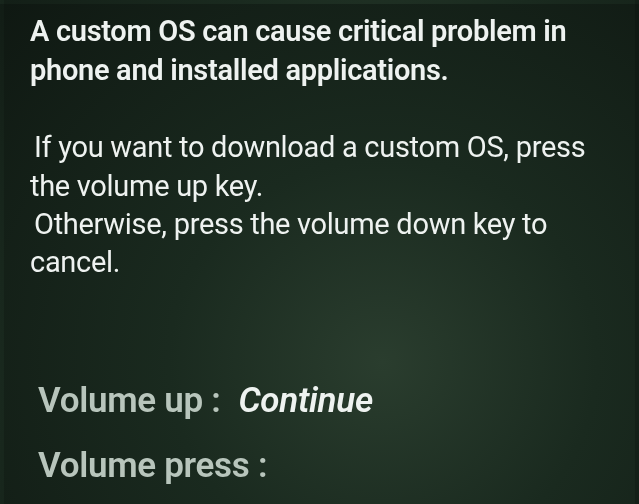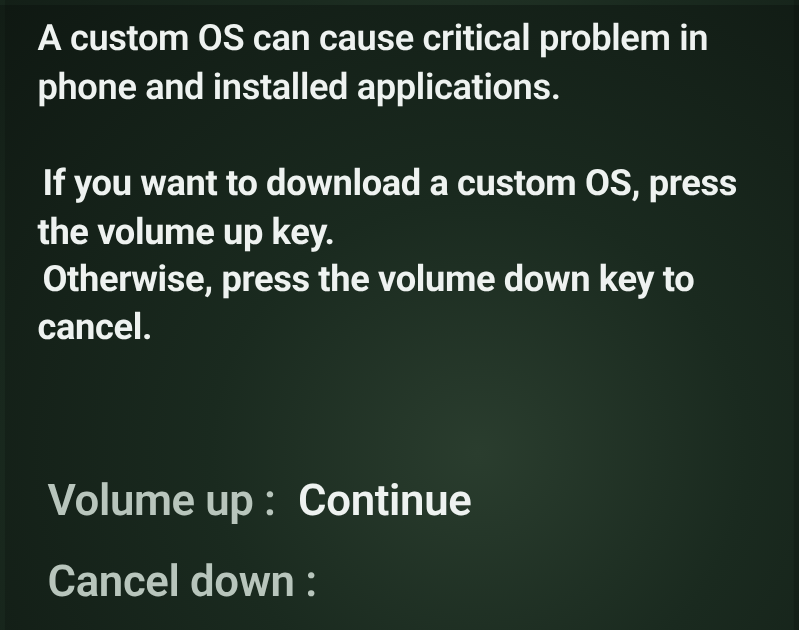--- a/index.html
+++ b/index.html
@@ -20,21 +20,21 @@
     .warning-text {
       font-size: 29px;
       font-weight: 600;
       line-height: 1.35;
       margin-bottom: 38px;
       letter-spacing: -0.3px;
       color: #eef2f0;
     }
     .instruction-text {
       font-size: 29px;
-      font-weight: 700;
+      font-weight: 400;
       line-height: 1.32;
       letter-spacing: -0.3px;
       color: #eef2f0;
     }
     .actions {
       margin-top: 90px;
     }
     .action-row {
       font-size: 35px;
       font-weight: 600;
@@ -43,33 +43,34 @@
       display: flex;
       align-items: baseline;
     }
     .action-label {
       color: #b8c5bc;
       margin-right: 14px;
       white-space: nowrap;
     }
     .action-value {
       color: #eef2f0;
+      font-style: italic;
     }
   </style>
 </head>
 <body>
 
 <div class="warning-text">A custom OS can cause critical problem in phone and installed applications.</div>
 
 <div class="instruction-text">
   <span>If you want to download a custom OS, press the volume up key.</span><br>
   <span>Otherwise, press the volume down key to cancel.</span>
 </div>
 
 <div class="actions">
   <div class="action-row">
     <span class="action-label">Volume up :</span>
     <span class="action-value">Continue</span>
   </div>
   <div class="action-row">
-    <span class="action-label">Cancel down :</span>
+    <span class="action-label">Volume press :</span>
   </div>
 </div>
 
 </body></html>

